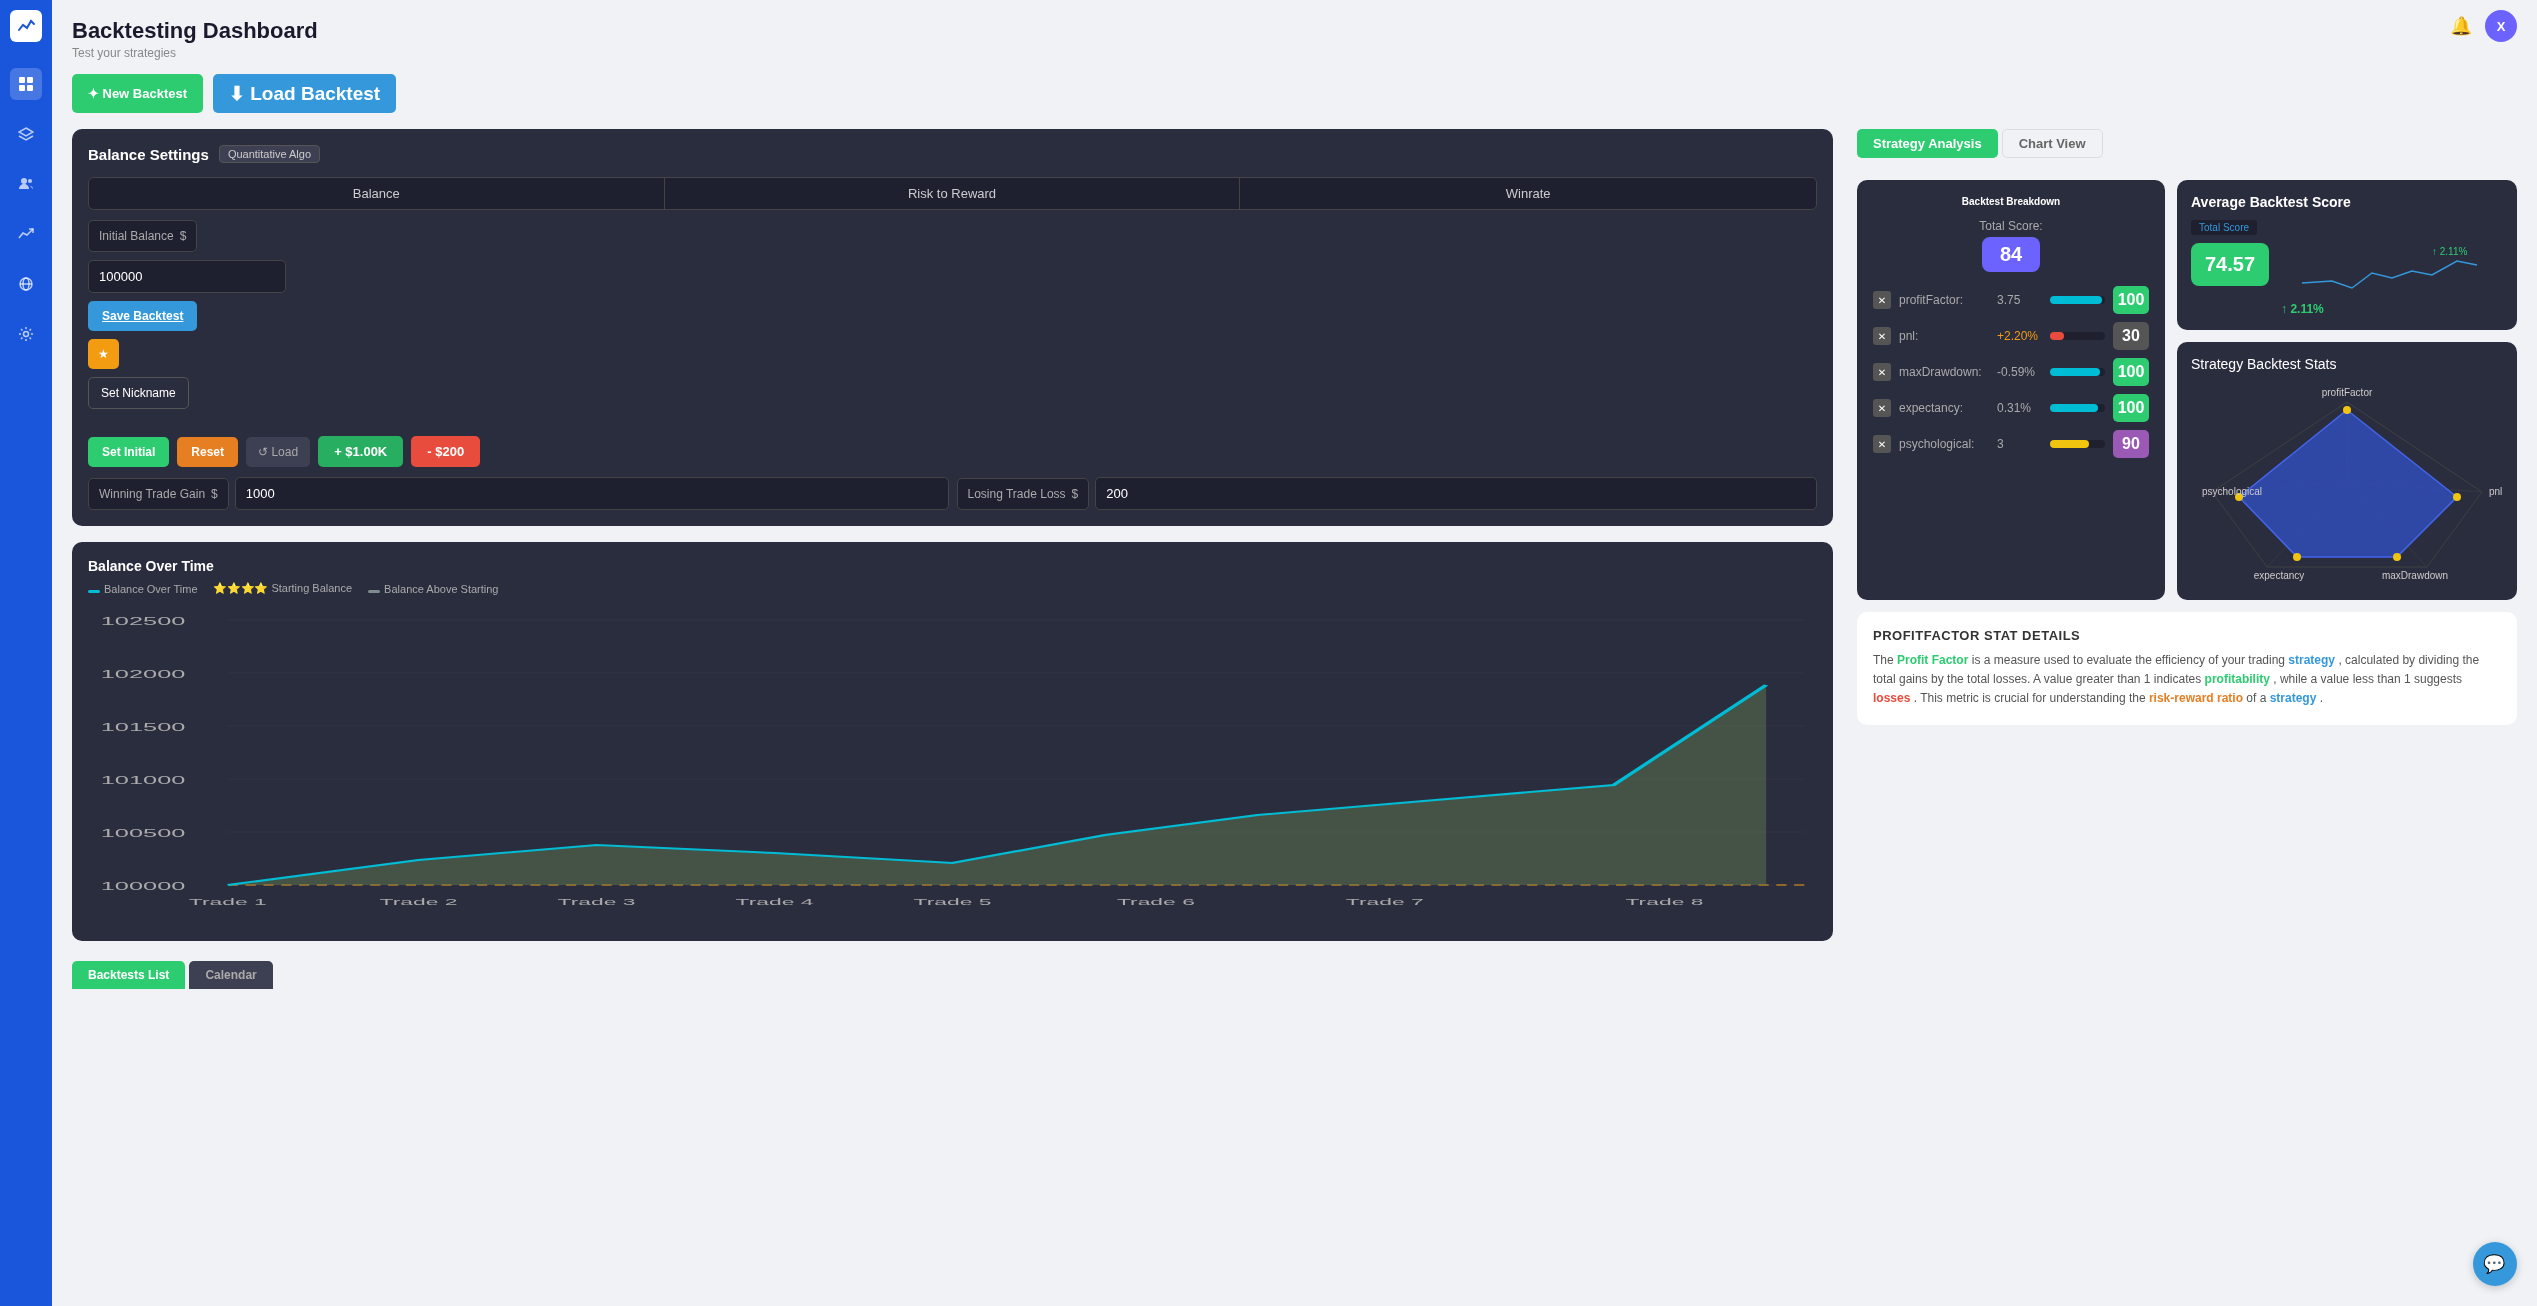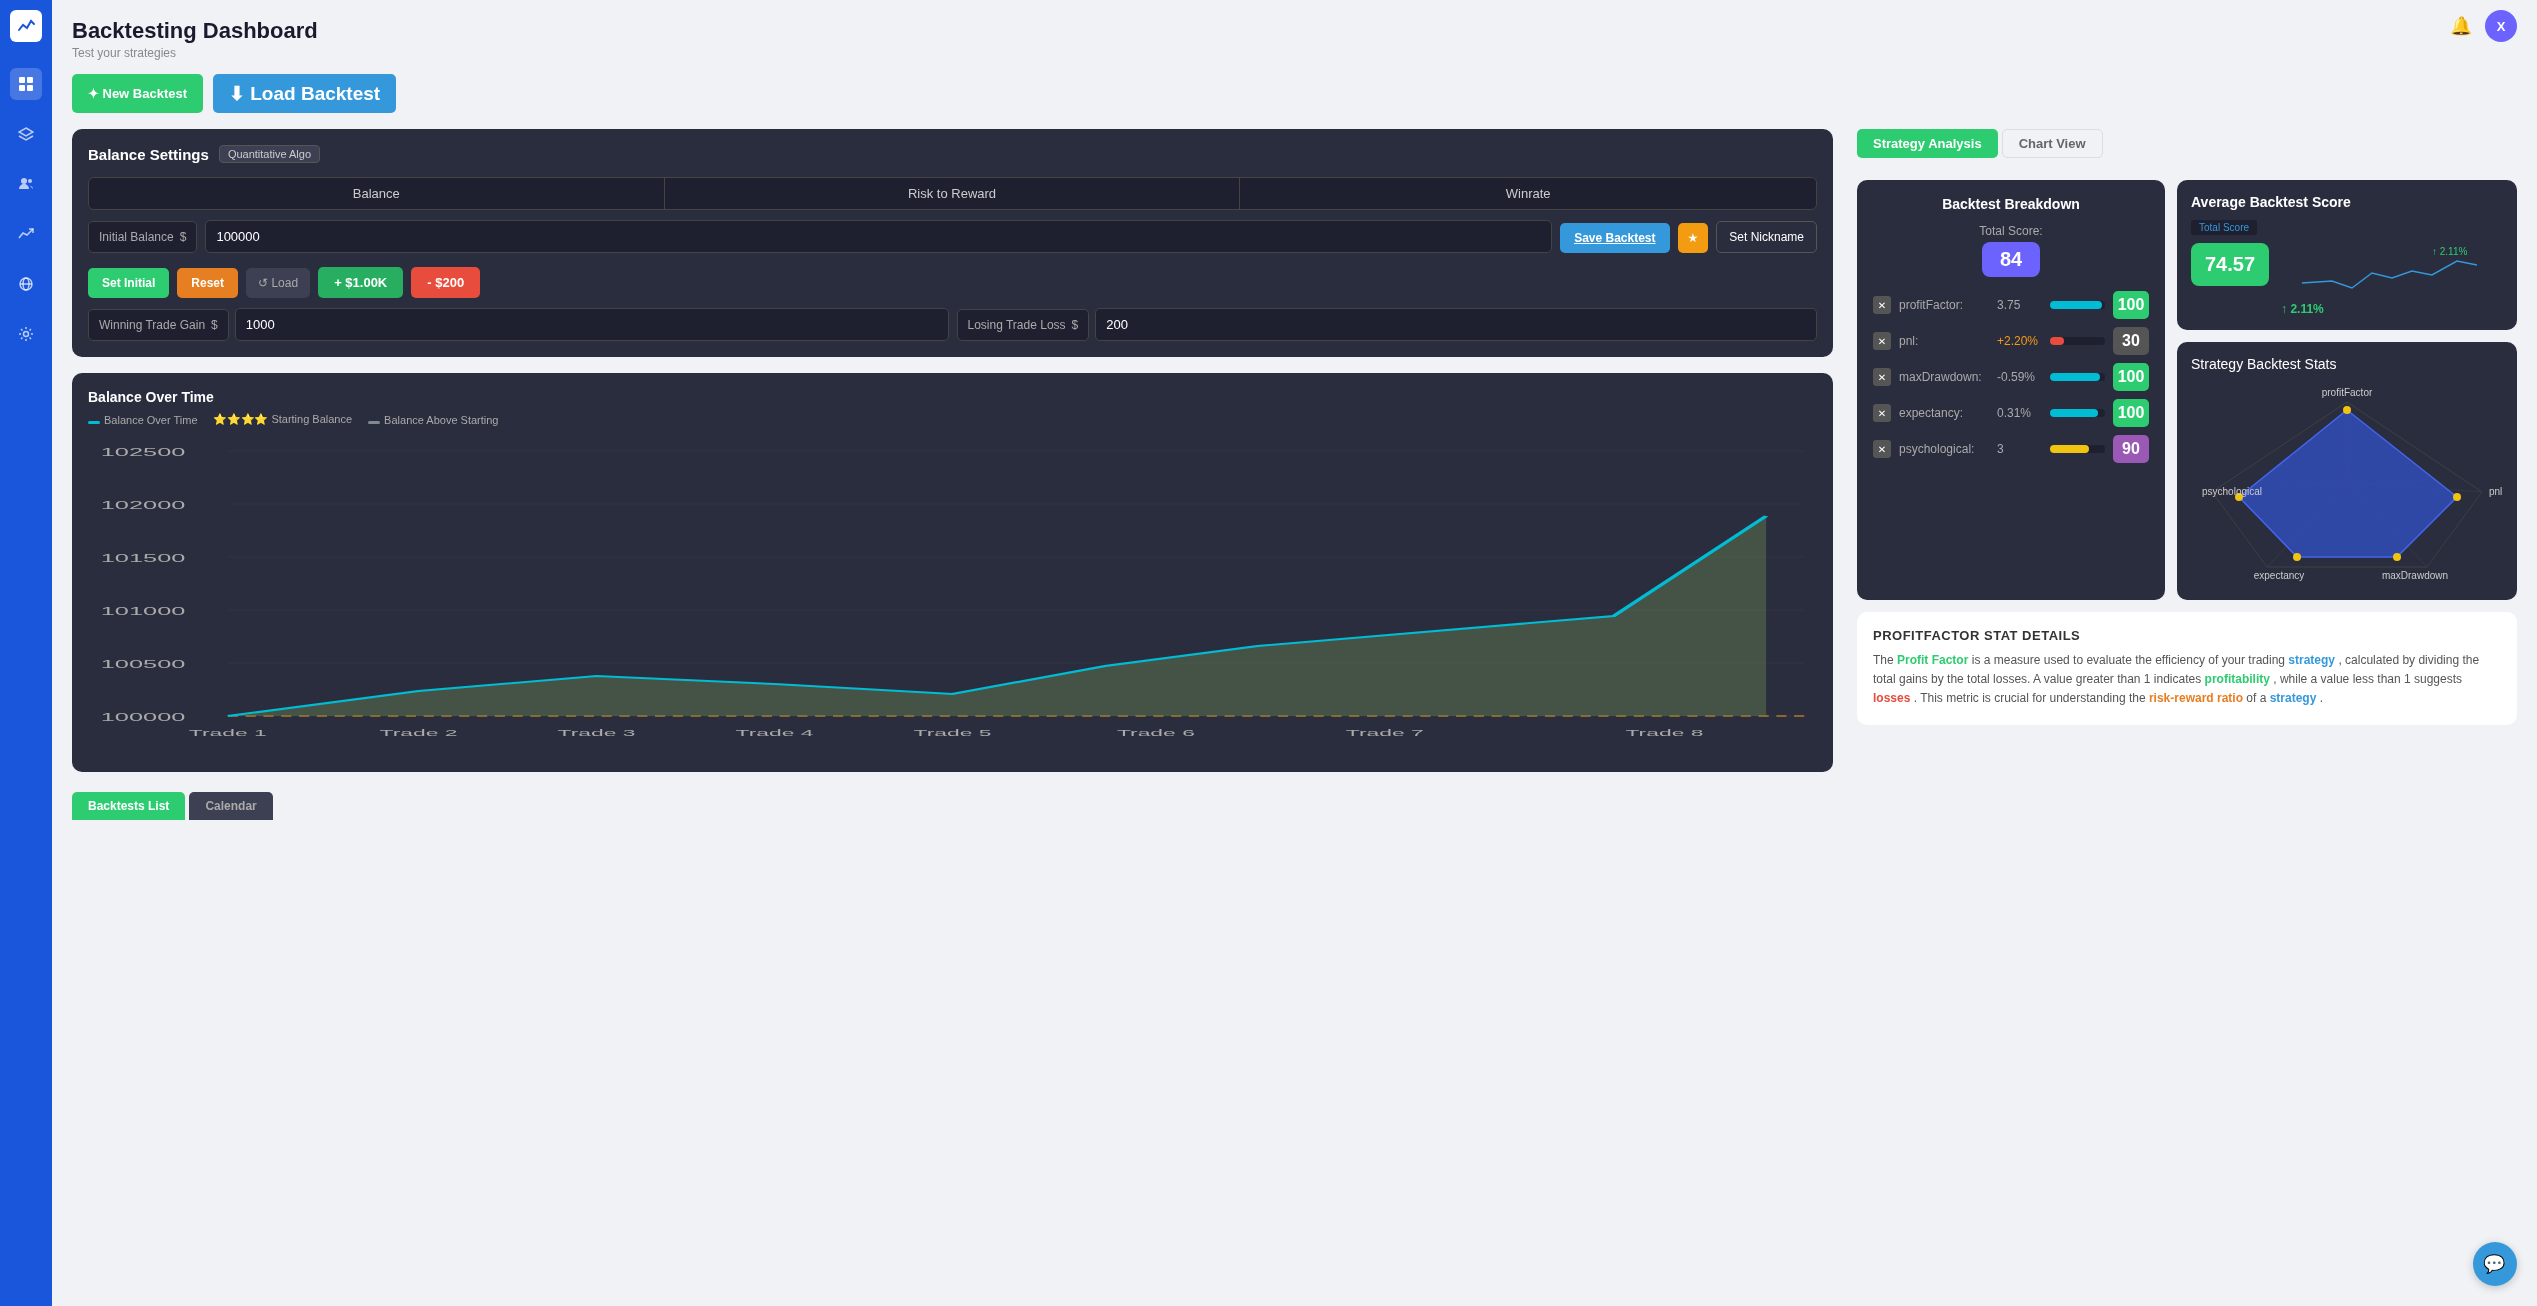--- a/index.html
+++ b/index.html
@@ -162,23 +162,24 @@
       color: #fff;
       text-align: center;
       padding: 10px;
       border-radius: 0 5px 5px 0;
       font-size: 16px;
       font-weight: 700;
     }
 
     .input-row {
       display: flex;
-      align-items: flex-end;
+      align-items: flex-start;
       gap: 8px;
-      margin-bottom: 14px;
+      margin-bottom: 27px;
+      flex-direction: column;
     }
     .input-label {
       background: #1e2030;
       border: 1px solid #444;
       border-radius: 5px;
       padding: 8px 10px;
       color: #aaa;
       font-size: 12px;
       white-space: nowrap;
       display: flex;
@@ -356,21 +357,21 @@
     }
     .analysis-tab.active { background: #2ecc71; color: #fff; }
     .analysis-tab.inactive { background: transparent; color: #666; border: 1px solid #ddd; }
 
     
     .breakdown-card {
       background: #2a2d3e;
       border-radius: 10px;
       padding: 16px;
     }
-    .breakdown-title { font-size: 14px; font-weight: 600; color: #fff; margin-bottom: 12px; text-align: center; }
+    .breakdown-title { font-size: 10px; font-weight: 600; color: #fff; margin-bottom: 12px; text-align: center; }
     .total-score-section { text-align: center; margin-bottom: 14px; }
     .total-score-label { font-size: 12px; color: #aaa; margin-bottom: 4px; }
     .total-score-badge {
       background: #6c63ff;
       color: #fff;
       border-radius: 8px;
       padding: 6px 18px;
       font-size: 20px;
       font-weight: 700;
       display: inline-block;

